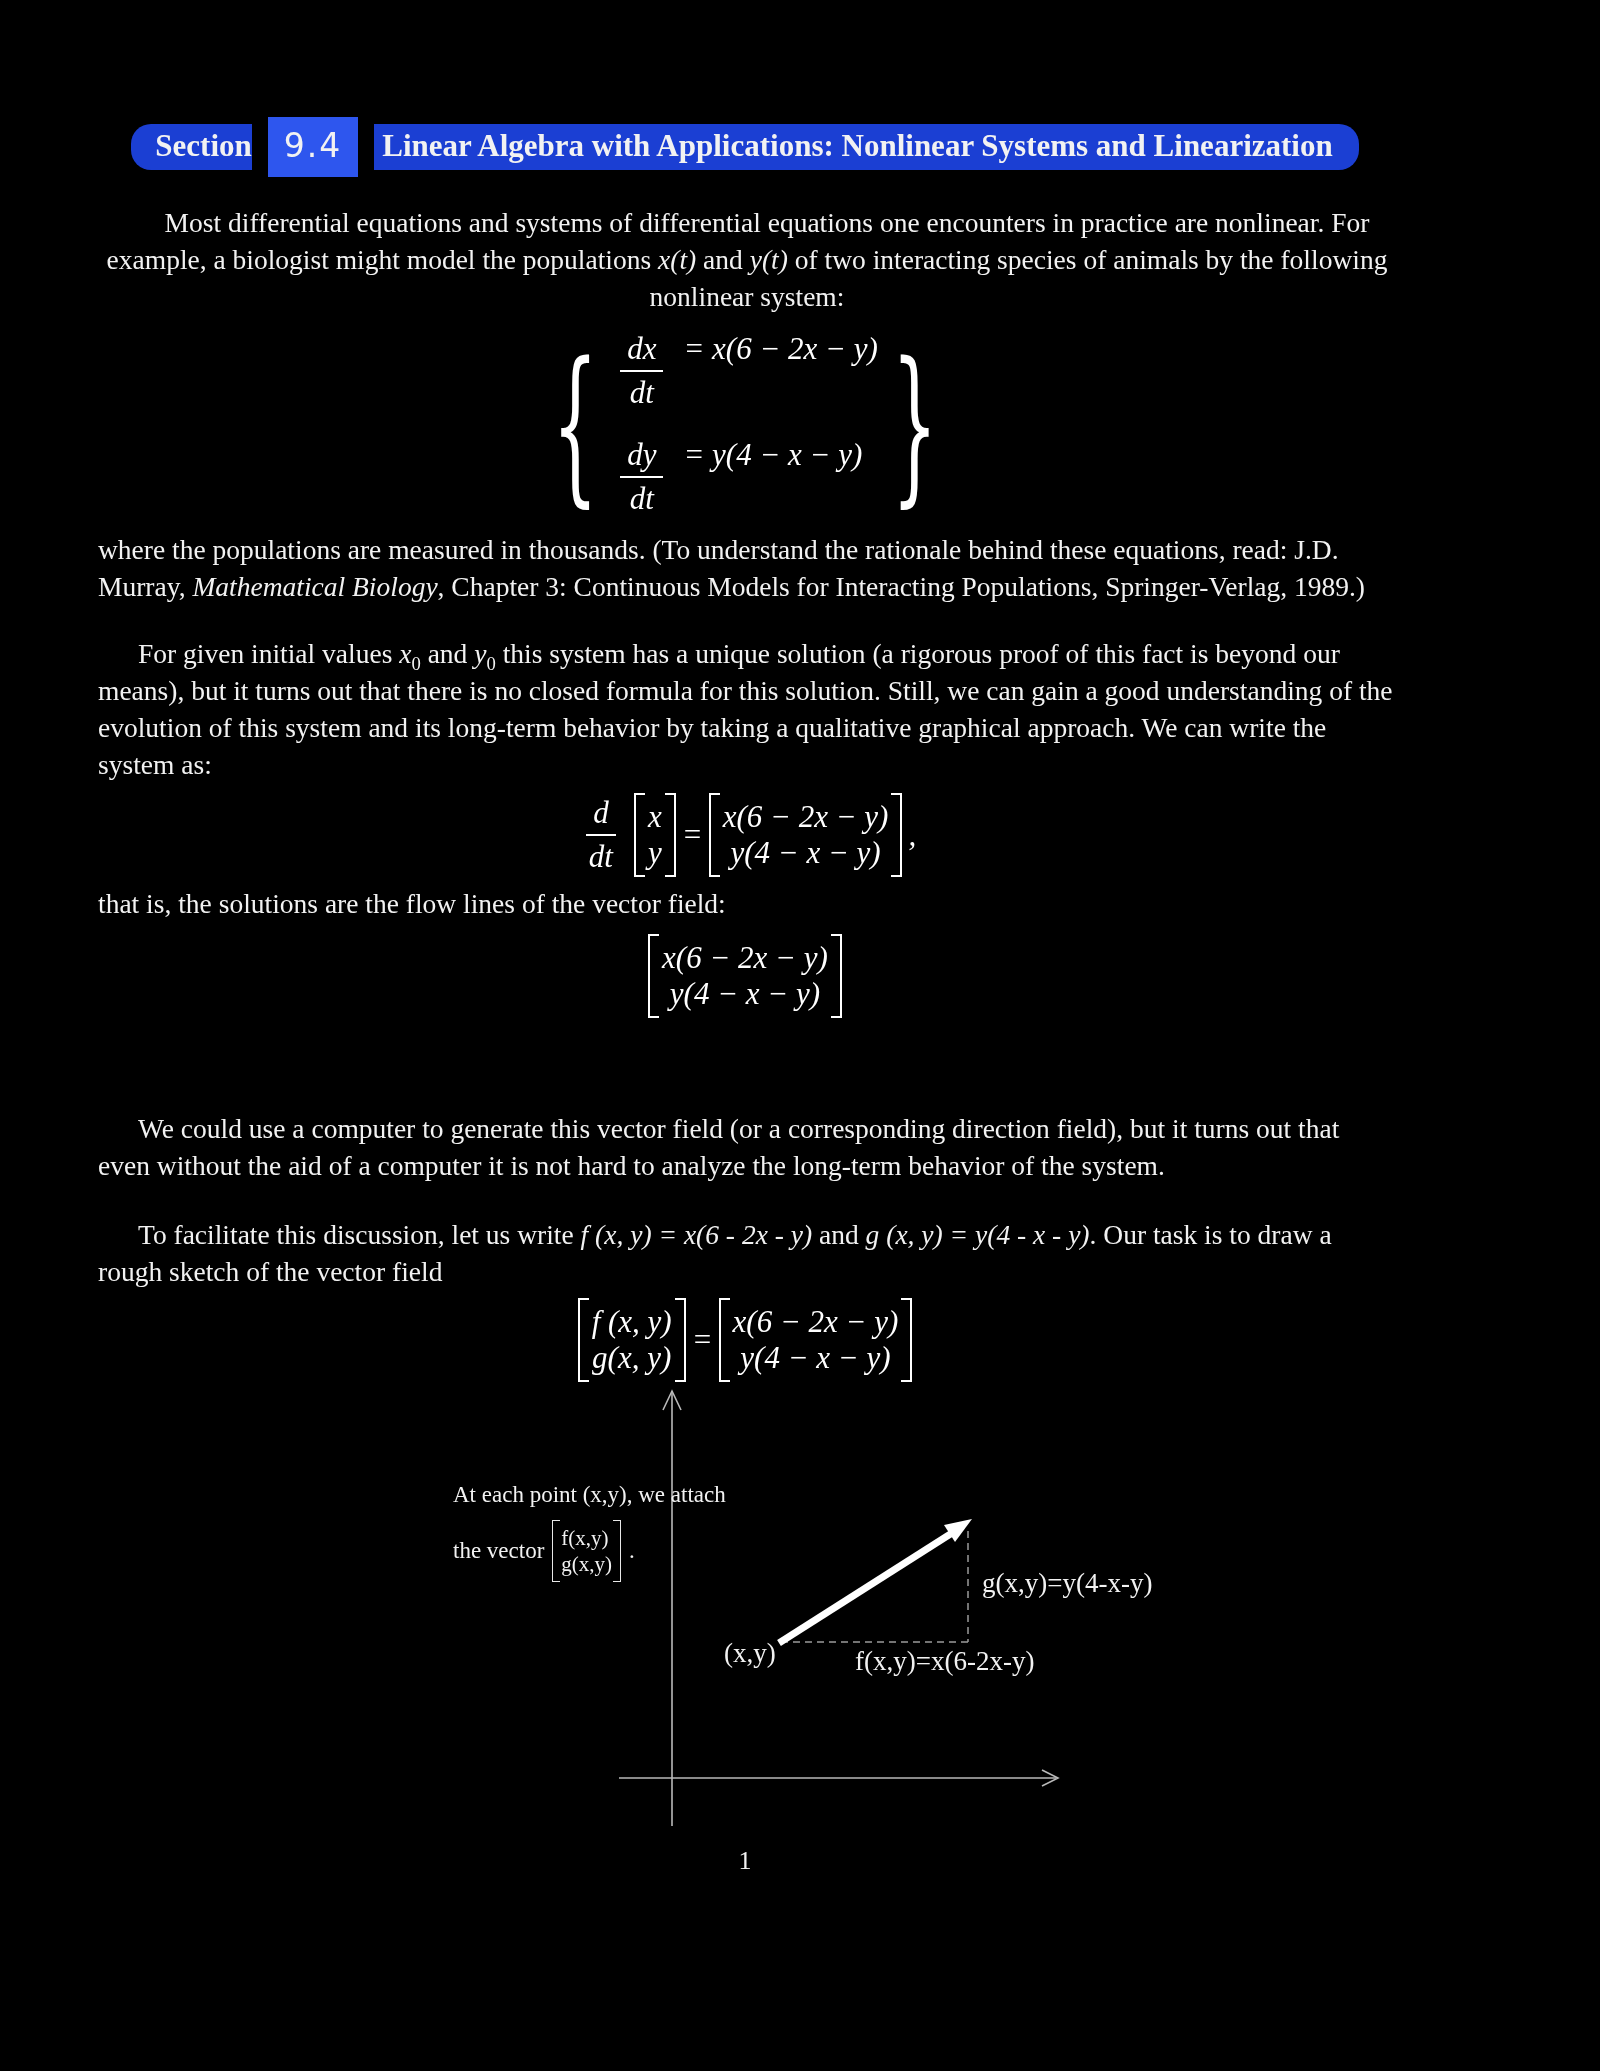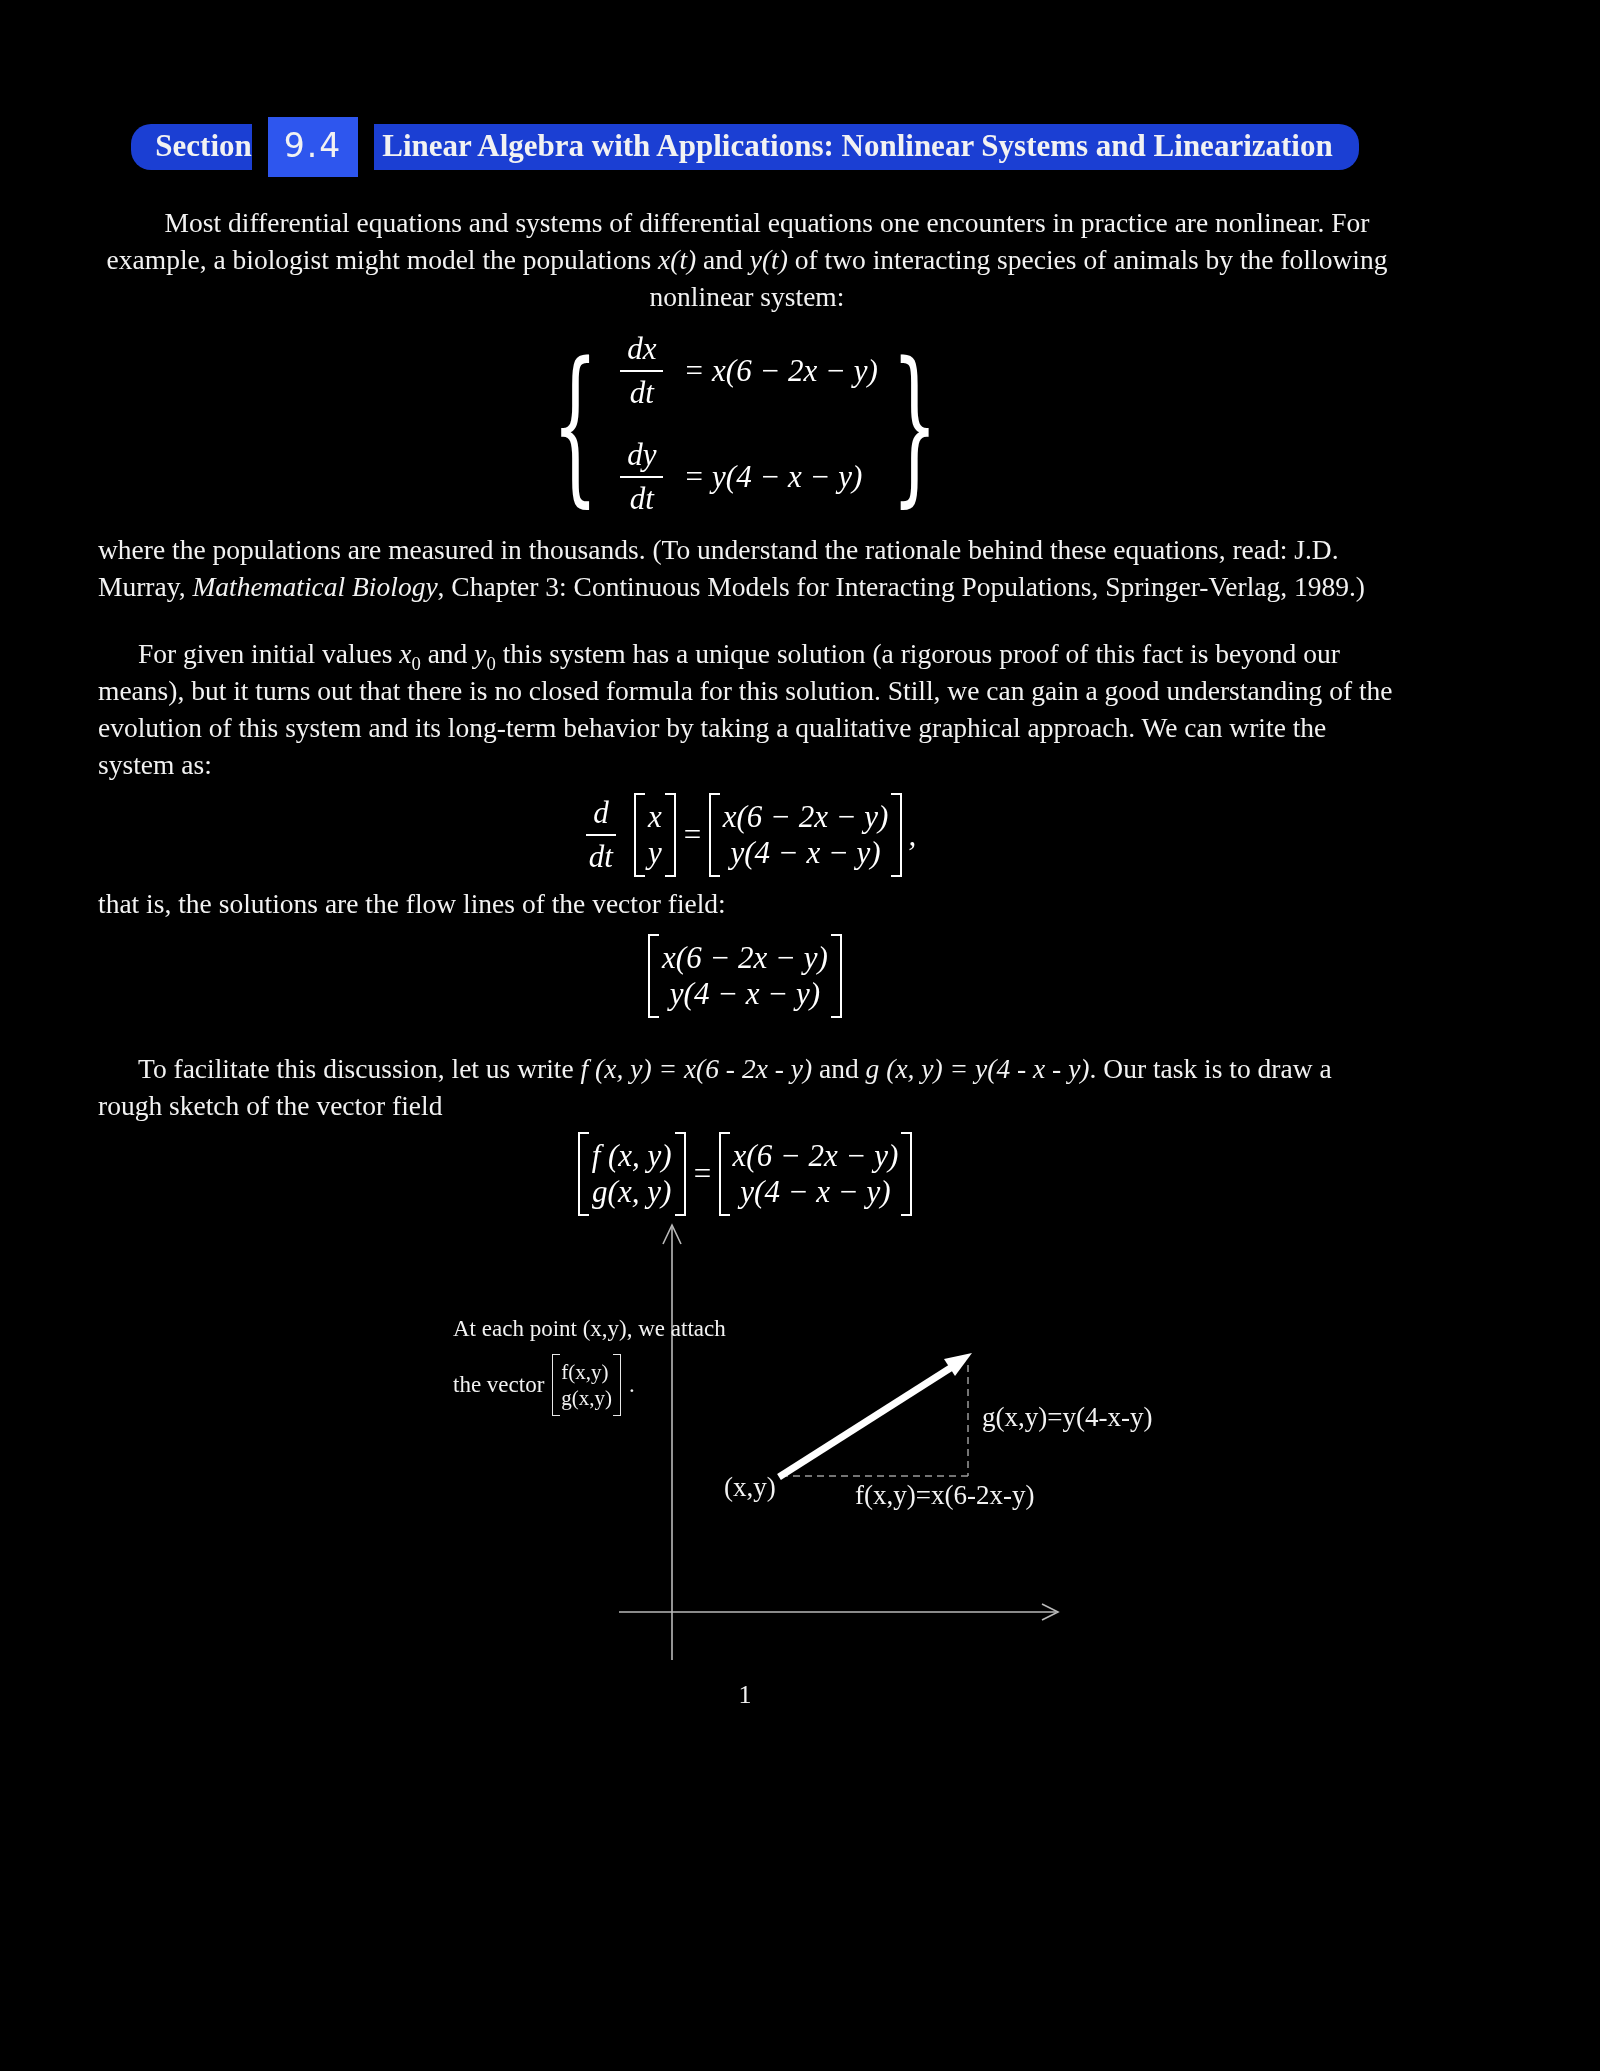--- a/index.html
+++ b/index.html
@@ -35,21 +35,21 @@
   .mat{position:relative;display:inline-flex;flex-direction:column;align-items:center;justify-content:center;
        padding:6px 14px;margin:0 6px;}
   .mat::before{content:"";position:absolute;top:0;bottom:0;left:0;width:9px;
        border:2.5px solid #fff;border-right:none;}
   .mat::after{content:"";position:absolute;top:0;bottom:0;right:0;width:9px;
        border:2.5px solid #fff;border-left:none;}
   .mrow{white-space:nowrap;text-align:center;}
   .brace{font-style:normal;font-family:"DejaVu Serif",serif;font-weight:200;
          font-size:72px;line-height:0.9;display:inline-block;transform:scaleY(2.35);margin:0 14px;}
   .sys-rows{display:flex;flex-direction:column;gap:26px;}
-  .sys-row{display:flex;align-items:center;gap:12px;white-space:nowrap;}
+  .sys-row{display:flex;align-items:flex-start;gap:12px;white-space:nowrap;}
   
   .diagram{position:relative;height:500px;margin-top:0;font-style:normal;}
   .diagram svg{position:absolute;left:0;top:0;}
   .dlabel{position:absolute;color:#f2f2f2;font-size:27px;line-height:30px;white-space:nowrap;}
   .dnote{position:absolute;color:#f2f2f2;font-size:23px;line-height:26px;white-space:nowrap;}
   .vec-note{display:flex;align-items:center;gap:8px;}
   .mini-mat{position:relative;display:inline-flex;flex-direction:column;align-items:flex-start;
             padding:5px 9px;font-size:21px;line-height:26px;}
   .mini-mat::before{content:"";position:absolute;top:0;bottom:0;left:0;width:7px;
             border:1.5px solid #e8e8e8;border-right:none;}
@@ -120,20 +120,21 @@
 
   <p class="para mt8"><span>that is, the solutions are the flow lines of the vector field:</span></p>
 
   <div class="eq mt12">
     <span class="mat">
       <span class="mrow">x(6 − 2x − y)</span>
       <span class="mrow">y(4 − x − y)</span>
     </span>
   </div>
 
+  <p class="para indent mt92"><span>We could use a computer to generate this vector field (or a corresponding direction field), but it turns out that even without the aid of a computer it is not hard to analyze the long-term behavior of the system.</span></p>
 
   <p class="para indent mt32"><span>To facilitate this discussion, let us write </span><i>f (x, y) = x(6 - 2x - y)</i><span> and </span><i>g (x, y) = y(4 - x - y)</i><span>. Our task is to draw a rough sketch of the vector field</span></p>
 
   <div class="eq mt8">
     <span class="mat">
       <span class="mrow">f (x, y)</span>
       <span class="mrow">g(x, y)</span>
     </span>
     <span>=</span>
     <span class="mat">

